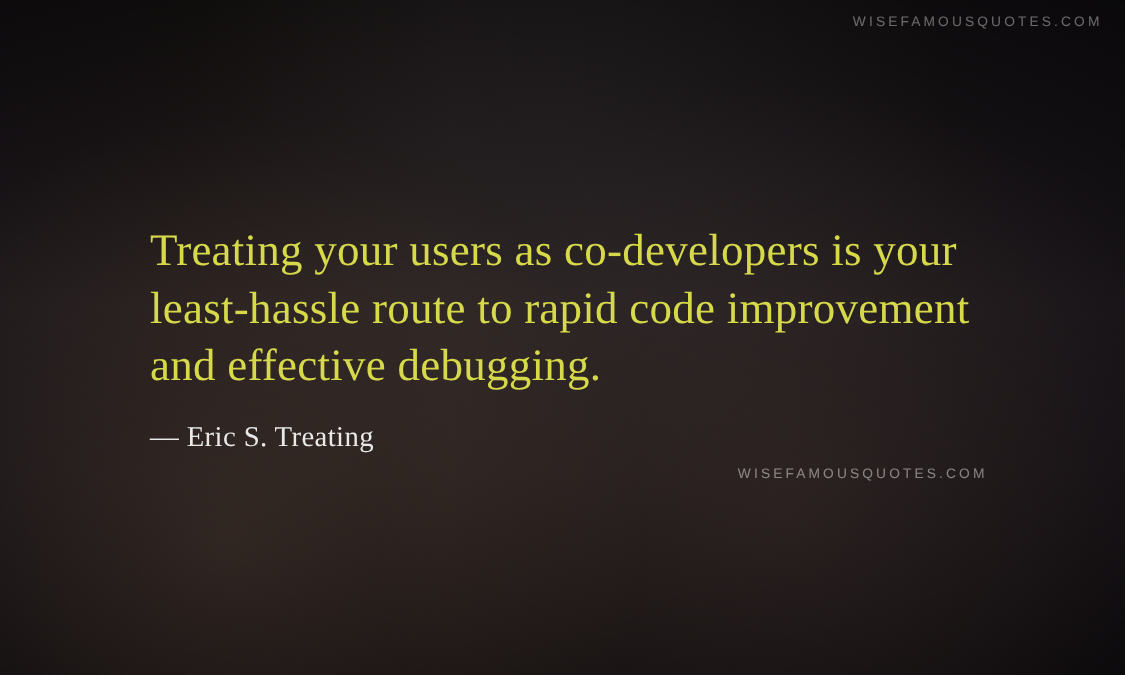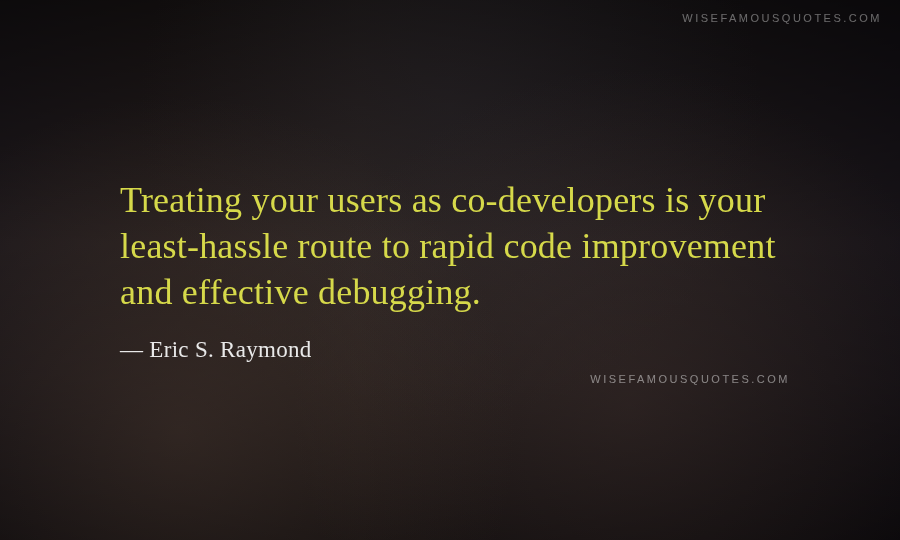--- a/index.html
+++ b/index.html
@@ -65,16 +65,16 @@
     .wm-top { top: 12px; }
     .wm-bottom { bottom: 155px; right: 110px; color: rgba(235,235,235,0.5); }
   </style>
 </head>
 <body>
 
 <div class="bg">
   <div class="watermark wm-top">WISEFAMOUSQUOTES.COM</div>
   <div class="content">
     <div class="quote">Treating your users as co-developers is your least-hassle route to rapid code improvement and effective debugging.</div>
-    <div class="author">— Eric S. Raymond</div>
+    <div class="author">— Eric S. Treating</div>
   </div>
   <div class="watermark wm-bottom">WISEFAMOUSQUOTES.COM</div>
 </div>
 
 </body></html>

